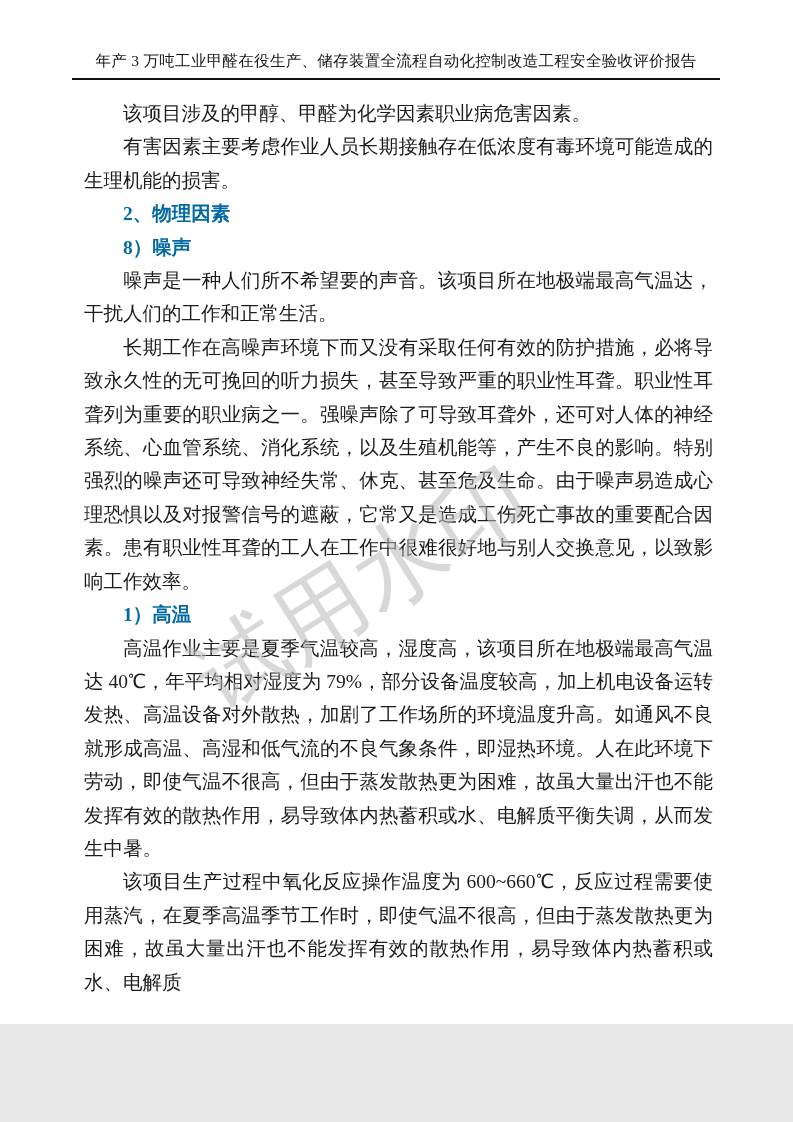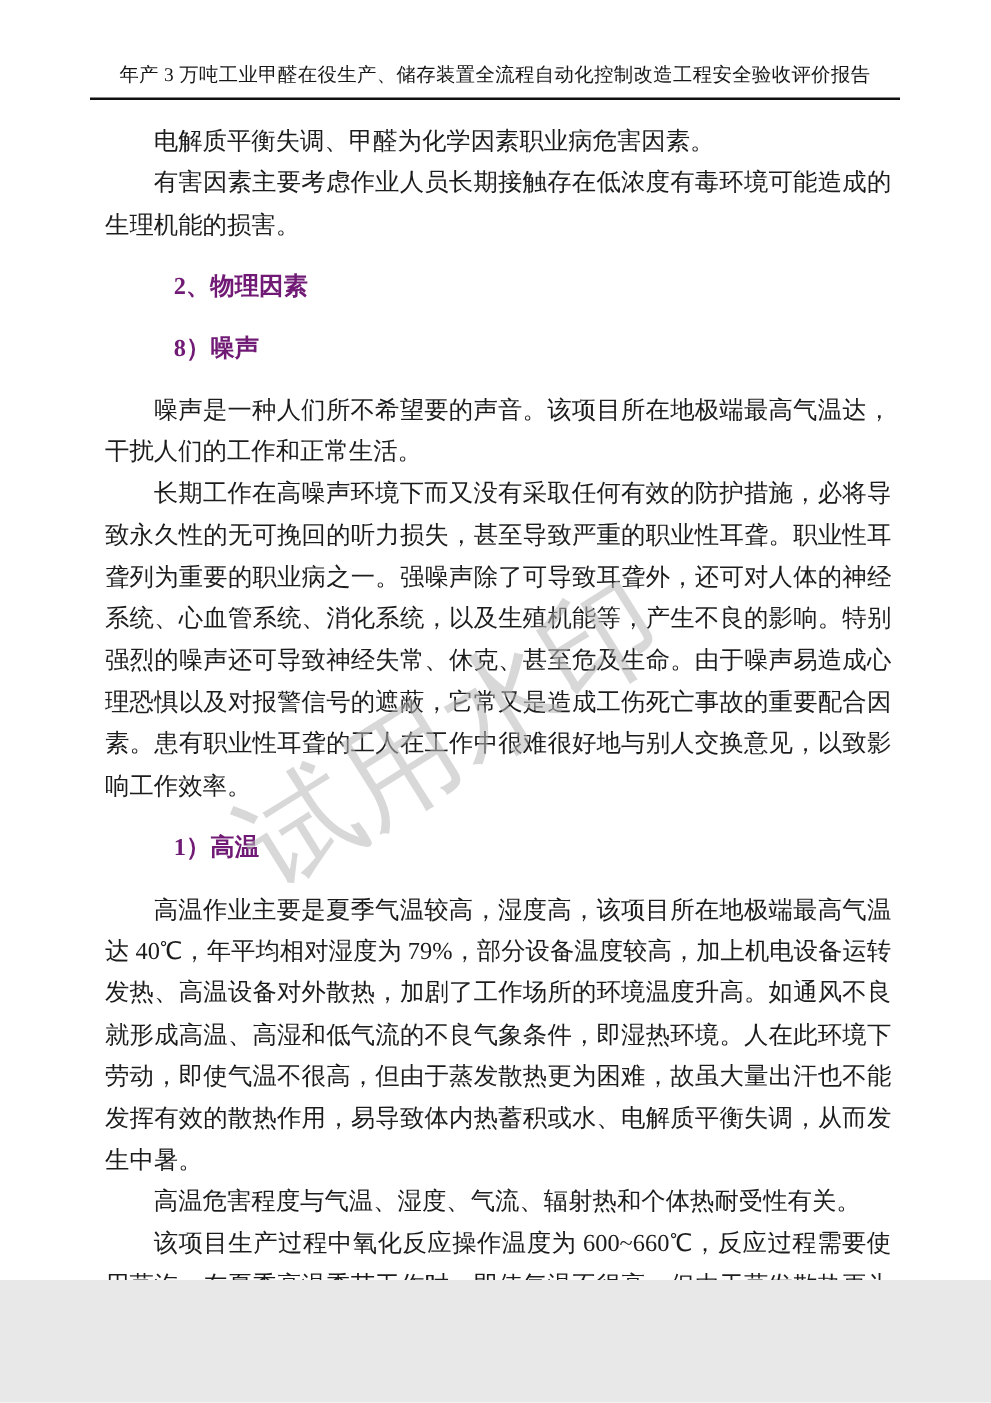--- a/index.html
+++ b/index.html
@@ -29,21 +29,21 @@
   .doc-body {
     position: absolute;
     top: 97px;
     left: 84px;
     width: 629px;
     font-size: 19.5px;
     line-height: 33.4px;
     text-align: justify;
   }
   .para { margin: 0; text-indent: 2em; }
-  .heading { margin: 16px; text-indent: 2em; font-weight: 700; color: #701a75; }
+  .heading { margin: 0; text-indent: 2em; font-weight: 700; color: #0369a1; }
   .watermark {
     position: absolute;
     left: 170px;
     top: 525px;
     width: 420px;
     font-size: 92px;
     line-height: 100px;
     white-space: nowrap;
     letter-spacing: 2px;
     color: #b9b9b9;
@@ -61,29 +61,28 @@
 </head>
 <body>
 
 <div class="page">
 
   <div class="header">
     <span>年产 3 万吨工业甲醛在役生产、储存装置全流程自动化控制改造工程安全验收评价报告</span>
   </div>
 
   <div class="doc-body">
-    <p class="para">电解质平衡失调、甲醛为化学因素职业病危害因素。</p>
+    <p class="para">该项目涉及的甲醇、甲醛为化学因素职业病危害因素。</p>
     <p class="para">有害因素主要考虑作业人员长期接触存在低浓度有毒环境可能造成的生理机能的损害。</p>
     <p class="heading">2、物理因素</p>
     <p class="heading">8）噪声</p>
     <p class="para">噪声是一种人们所不希望要的声音。该项目所在地极端最高气温达，干扰人们的工作和正常生活。</p>
     <p class="para">长期工作在高噪声环境下而又没有采取任何有效的防护措施，必将导致永久性的无可挽回的听力损失，甚至导致严重的职业性耳聋。职业性耳聋列为重要的职业病之一。强噪声除了可导致耳聋外，还可对人体的神经系统、心血管系统、消化系统，以及生殖机能等，产生不良的影响。特别强烈的噪声还可导致神经失常、休克、甚至危及生命。由于噪声易造成心理恐惧以及对报警信号的遮蔽，它常又是造成工伤死亡事故的重要配合因素。患有职业性耳聋的工人在工作中很难很好地与别人交换意见，以致影响工作效率。</p>
     <p class="heading">1）高温</p>
     <p class="para">高温作业主要是夏季气温较高，湿度高，该项目所在地极端最高气温达 40℃，年平均相对湿度为 79%，部分设备温度较高，加上机电设备运转发热、高温设备对外散热，加剧了工作场所的环境温度升高。如通风不良就形成高温、高湿和低气流的不良气象条件，即湿热环境。人在此环境下劳动，即使气温不很高，但由于蒸发散热更为困难，故虽大量出汗也不能发挥有效的散热作用，易导致体内热蓄积或水、电解质平衡失调，从而发生中暑。</p>
-    <p class="para">高温危害程度与气温、湿度、气流、辐射热和个体热耐受性有关。</p>
     <p class="para">该项目生产过程中氧化反应操作温度为 600~660℃，反应过程需要使用蒸汽，在夏季高温季节工作时，即使气温不很高，但由于蒸发散热更为困难，故虽大量出汗也不能发挥有效的散热作用，易导致体内热蓄积或水、电解质</p>
   </div>
 
   <div class="watermark">试用水印</div>
 
   <div class="footer">
     <span class="footer-company">江西通安安全评价有限公司</span>
     <span class="footer-page">43</span>
     <span class="footer-doc">赣通危化验评字[2024]068号</span>
   </div>

